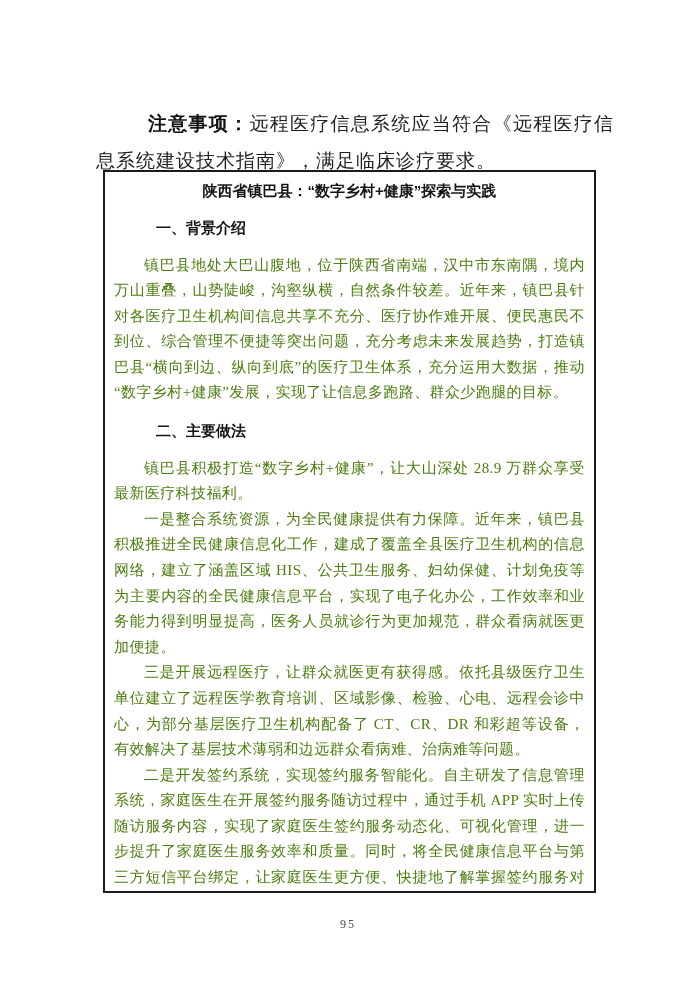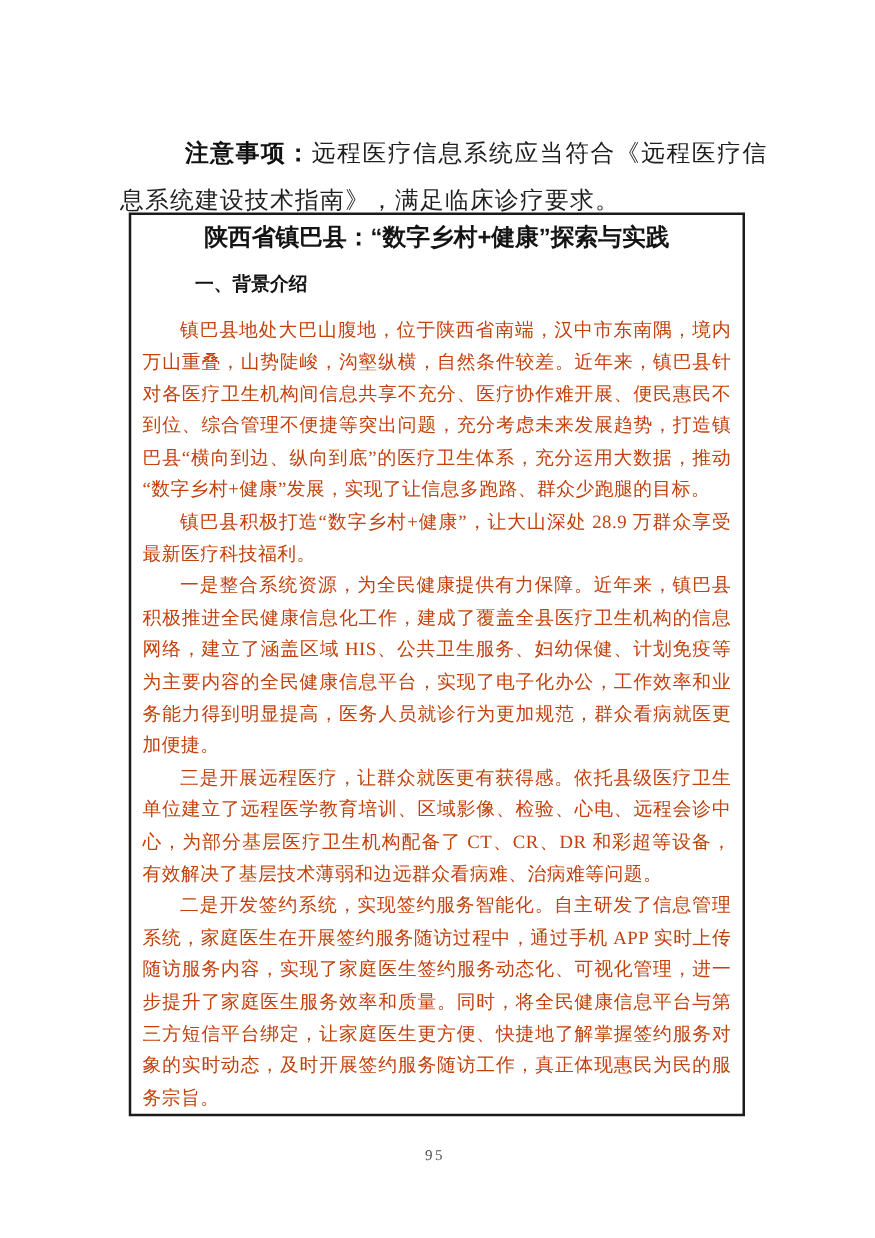--- a/index.html
+++ b/index.html
@@ -39,21 +39,21 @@
     width: 493px;
     height: 723px;
     box-sizing: border-box;
     border: 2px solid #1b1b1b;
     padding: 4px 9px 0 9px;
     overflow: hidden;
   }
   .box-title {
     font-family: "Liberation Sans", "DejaVu Sans", sans-serif;
     font-weight: bold;
-    font-size: 19px;
+    font-size: 15px;
     line-height: 25px;
     text-align: center;
     color: #141414;
     margin: 2px 0 0 0;
   }
   .sec-heading {
     font-family: "Liberation Sans", "DejaVu Sans", sans-serif;
     font-weight: bold;
     font-size: 15px;
     line-height: 25.5px;
@@ -61,21 +61,21 @@
     color: #141414;
     margin: 12px;
   }
   .para {
     margin: 0;
     font-size: 15px;
     line-height: 25.6px;
     text-indent: 2em;
     text-align: justify;
     letter-spacing: 0.4px;
-    color: #c2410c;
+    color: #4d7c0f;
   }
   .page-number {
     position: absolute;
     left: 0;
     right: 0;
     top: 917px;
     text-align: center;
     font-size: 12px;
     letter-spacing: 2px;
     color: #4a4f57;
@@ -87,20 +87,21 @@
 <div class="page">
 
   <p class="notice"><span class="notice-label">注意事项：</span><span>远程医疗信息系统应当符合《远程医疗信息系统建设技术指南》，满足临床诊疗要求。</span></p>
 
   <div class="case-box">
     <div class="box-title">陕西省镇巴县：“数字乡村+健康”探索与实践</div>
 
     <div class="sec-heading">一、背景介绍</div>
     <p class="para">镇巴县地处大巴山腹地，位于陕西省南端，汉中市东南隅，境内万山重叠，山势陡峻，沟壑纵横，自然条件较差。近年来，镇巴县针对各医疗卫生机构间信息共享不充分、医疗协作难开展、便民惠民不到位、综合管理不便捷等突出问题，充分考虑未来发展趋势，打造镇巴县“横向到边、纵向到底”的医疗卫生体系，充分运用大数据，推动“数字乡村+健康”发展，实现了让信息多跑路、群众少跑腿的目标。</p>
 
+    <div class="sec-heading">二、主要做法</div>
     <p class="para">镇巴县积极打造“数字乡村+健康”，让大山深处 28.9 万群众享受最新医疗科技福利。</p>
     <p class="para">一是整合系统资源，为全民健康提供有力保障。近年来，镇巴县积极推进全民健康信息化工作，建成了覆盖全县医疗卫生机构的信息网络，建立了涵盖区域 HIS、公共卫生服务、妇幼保健、计划免疫等为主要内容的全民健康信息平台，实现了电子化办公，工作效率和业务能力得到明显提高，医务人员就诊行为更加规范，群众看病就医更加便捷。</p>
     <p class="para">三是开展远程医疗，让群众就医更有获得感。依托县级医疗卫生单位建立了远程医学教育培训、区域影像、检验、心电、远程会诊中心，为部分基层医疗卫生机构配备了 CT、CR、DR 和彩超等设备，有效解决了基层技术薄弱和边远群众看病难、治病难等问题。</p>
     <p class="para">二是开发签约系统，实现签约服务智能化。自主研发了信息管理系统，家庭医生在开展签约服务随访过程中，通过手机 APP 实时上传随访服务内容，实现了家庭医生签约服务动态化、可视化管理，进一步提升了家庭医生服务效率和质量。同时，将全民健康信息平台与第三方短信平台绑定，让家庭医生更方便、快捷地了解掌握签约服务对象的实时动态，及时开展签约服务随访工作，真正体现惠民为民的服务宗旨。</p>
 
   </div>
 
   <div class="page-number">95</div>
 
 </div>

